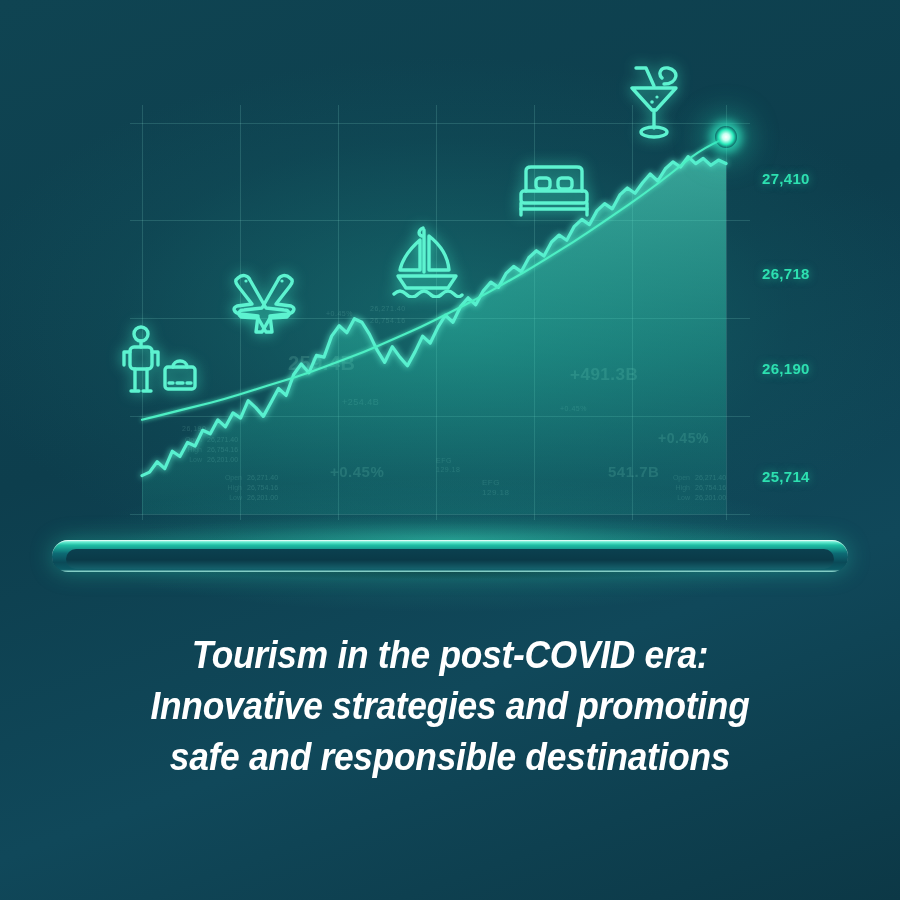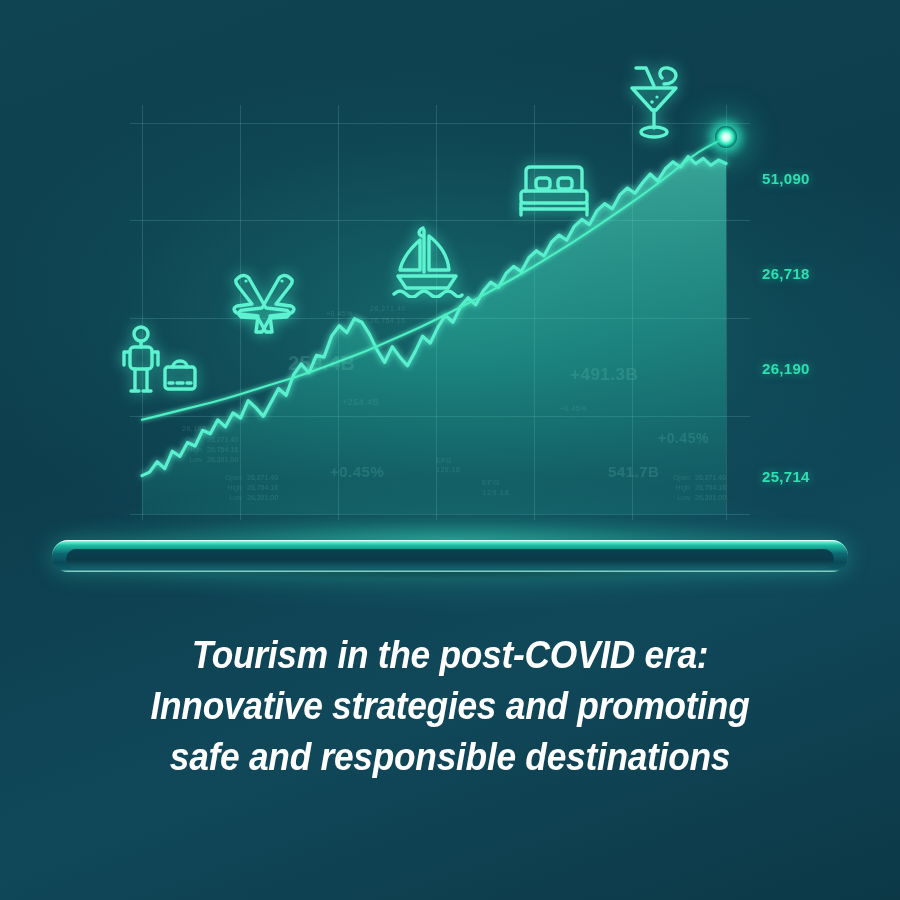--- a/index.html
+++ b/index.html
@@ -188,21 +188,21 @@
           <path d="M12.00 370.64 L19.58 367.16 L27.17 356.70 L34.75 363.67 L42.34 346.23 L49.92 351.47 L57.51 337.52 L65.09 341.00 L72.68 325.31 L80.26 328.80 L87.84 314.85 L95.43 321.83 L103.01 307.88 L110.60 313.11 L118.18 295.67 L125.77 302.65 L133.35 311.37 L140.94 297.42 L148.52 283.47 L156.10 290.44 L163.69 269.52 L171.27 259.06 L178.86 267.78 L186.44 250.34 L194.03 252.09 L201.61 231.17 L209.19 220.70 L216.78 227.68 L224.36 213.73 L231.95 217.22 L239.53 229.42 L247.12 245.11 L254.70 257.32 L262.29 241.63 L269.87 252.09 L277.45 260.80 L285.04 246.86 L292.62 231.17 L300.21 238.14 L307.79 222.45 L315.38 210.24 L322.96 217.22 L330.55 201.53 L338.13 192.81 L345.71 199.78 L353.30 185.83 L360.88 177.12 L368.47 182.35 L376.05 168.40 L383.64 161.43 L391.22 166.66 L398.81 152.71 L406.39 145.73 L413.97 150.97 L421.56 137.02 L429.14 130.04 L436.73 135.27 L444.31 121.33 L451.90 114.35 L459.48 119.58 L467.06 105.63 L474.65 98.66 L482.23 103.89 L489.82 89.94 L497.40 82.97 L504.99 88.20 L512.57 77.74 L520.16 69.02 L527.74 76.00 L535.32 63.79 L542.91 56.82 L550.49 62.05 L558.08 51.59 L565.66 58.56 L573.25 53.33 L580.83 60.30 L588.42 55.07 L596.00 58.56" fill="none" stroke="#58f0cf" stroke-width="3.2" stroke-linejoin="round" stroke-linecap="round" filter="url(#glowLine)"></path>
         </g>
       <g id="series-trend">
           <path d="M12.00 314.85 Q12.00 314.85 25.90 311.37 Q39.81 307.88 53.71 304.39 Q67.62 300.90 81.52 297.42 Q95.43 293.93 109.33 289.57 Q123.24 285.21 137.14 280.85 Q151.05 276.50 164.95 272.14 Q178.86 267.78 192.76 262.55 Q206.67 257.32 220.57 252.09 Q234.48 246.86 248.38 240.75 Q262.29 234.65 276.19 228.55 Q290.10 222.45 304.00 215.47 Q317.90 208.50 331.81 201.53 Q345.71 194.55 359.62 186.71 Q373.52 178.86 387.43 171.02 Q401.33 163.17 415.24 154.45 Q429.14 145.73 443.05 137.02 Q456.95 128.30 470.86 118.71 Q484.76 109.12 498.67 99.53 Q512.57 89.94 526.48 79.48 Q540.38 69.02 554.29 57.69 Q568.19 46.36 582.10 39.38 L596.00 32.41" fill="none" stroke="#4defc4" stroke-width="2.1" stroke-linecap="round" filter="url(#glowSoft)"></path>
         </g>
     </svg>
 
     <div id="endpoint" style="left: 585px; top: 21.4087px;"></div>
   </div>
 
-  <div class="axlabel" style="left:762px;top:170px;">51,090</div>
+  <div class="axlabel" style="left:762px;top:170px;">27,410</div>
   <div class="axlabel" style="left:762px;top:265px;text-align:right;">26,718</div>
   <div class="axlabel" style="left:762px;top:360px;">26,190</div>
   <div class="axlabel" style="left:762px;top:455px;margin-top:13px;">25,714</div>
 
   <div class="icon" style="left:115px;top:325px;">
     <svg width="86" height="70" viewBox="0 0 86 70" fill="none" stroke="#5df3d0" stroke-width="3.4" stroke-linecap="round" stroke-linejoin="round">
       <circle cx="26" cy="9" r="7"></circle>
       <path d="M26 16 L26 22"></path>
       <rect x="15" y="22" width="22" height="22" rx="4"></rect>
       <path d="M15 27 L9 27 L9 40"></path>

